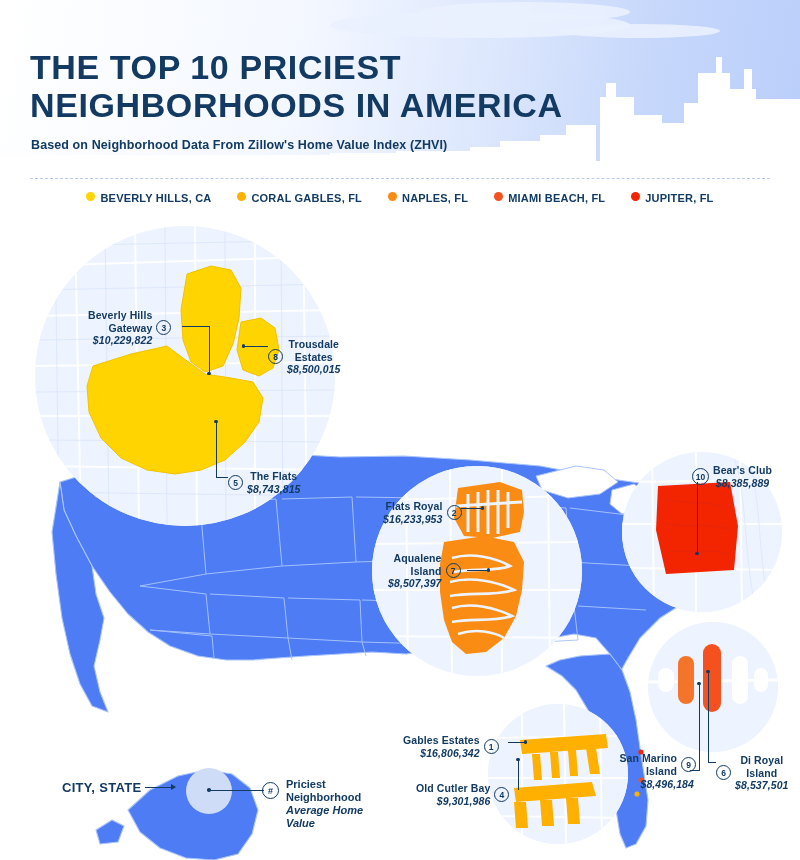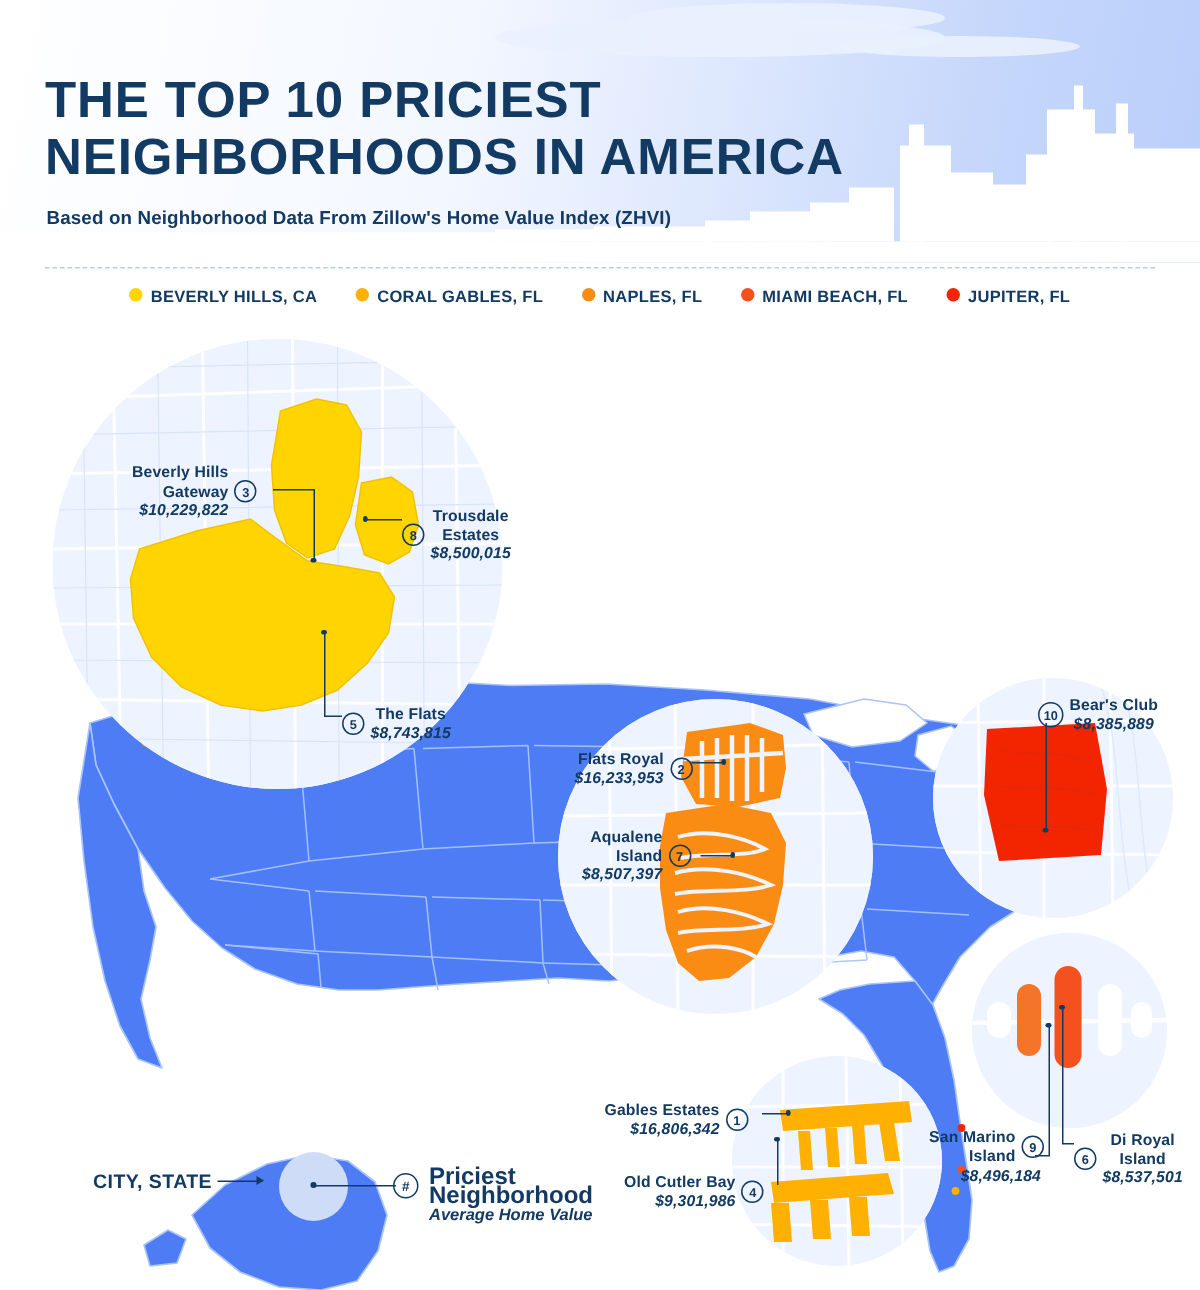--- a/index.html
+++ b/index.html
@@ -73,21 +73,21 @@
   .key-arrow:after { content:""; position:absolute; right:-1px; top:-3px;
     border-left:5px solid #123a63; border-top:3.5px solid transparent;
     border-bottom:3.5px solid transparent; }
   .key-line { position:absolute; left:169px; top:30px; width:55px; height:1px; background:#123a63; }
   .key-dot { position:absolute; left:167px; top:28.3px; width:3.6px; height:3.6px;
     border-radius:50%; background:#123a63; }
   .key-num { position:absolute; left:222px; top:22px; width:17px; height:17px;
     border-radius:50%; border:1.3px solid #123a63; color:#123a63; font-size:9px;
     font-weight:bold; display:flex; align-items:center; justify-content:center; }
   .key-txt { position:absolute; left:246px; top:18px; color:#123a63; line-height:13px; }
-  .key-t1 { font-size:16px; font-weight:bold; }
+  .key-t1 { font-size:11px; font-weight:bold; }
   .key-t2 { font-size:11px; font-style:italic; font-weight:bold; }
 </style>
 </head>
 <body>
 
 <div id="stage">
 
   <div class="header-bg">
     <div class="cloud" style="left:330px;top:12px;width:300px;height:26px;"></div>
     <div class="cloud" style="left:420px;top:2px;width:210px;height:20px;"></div>

